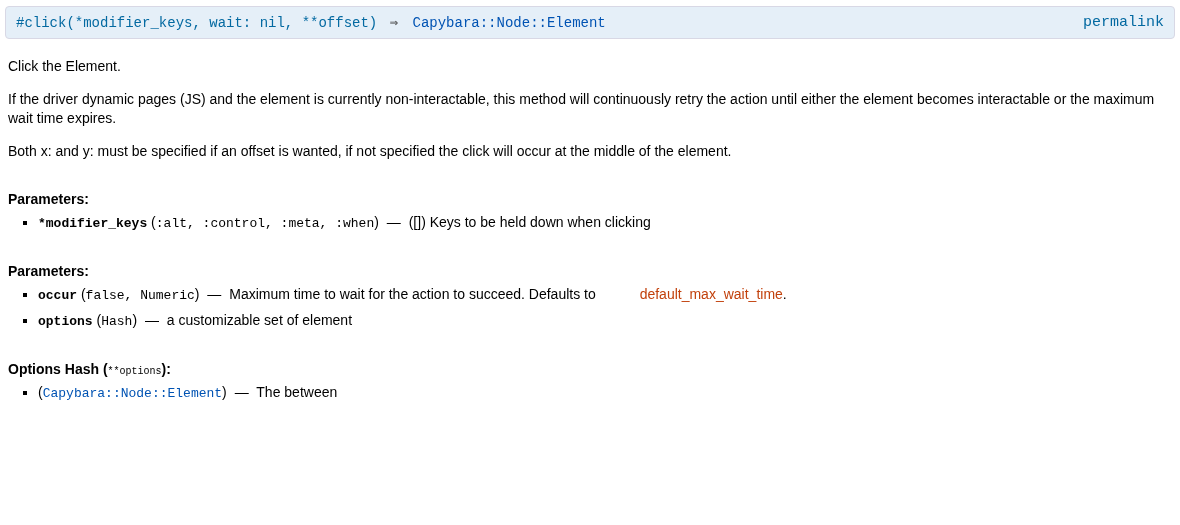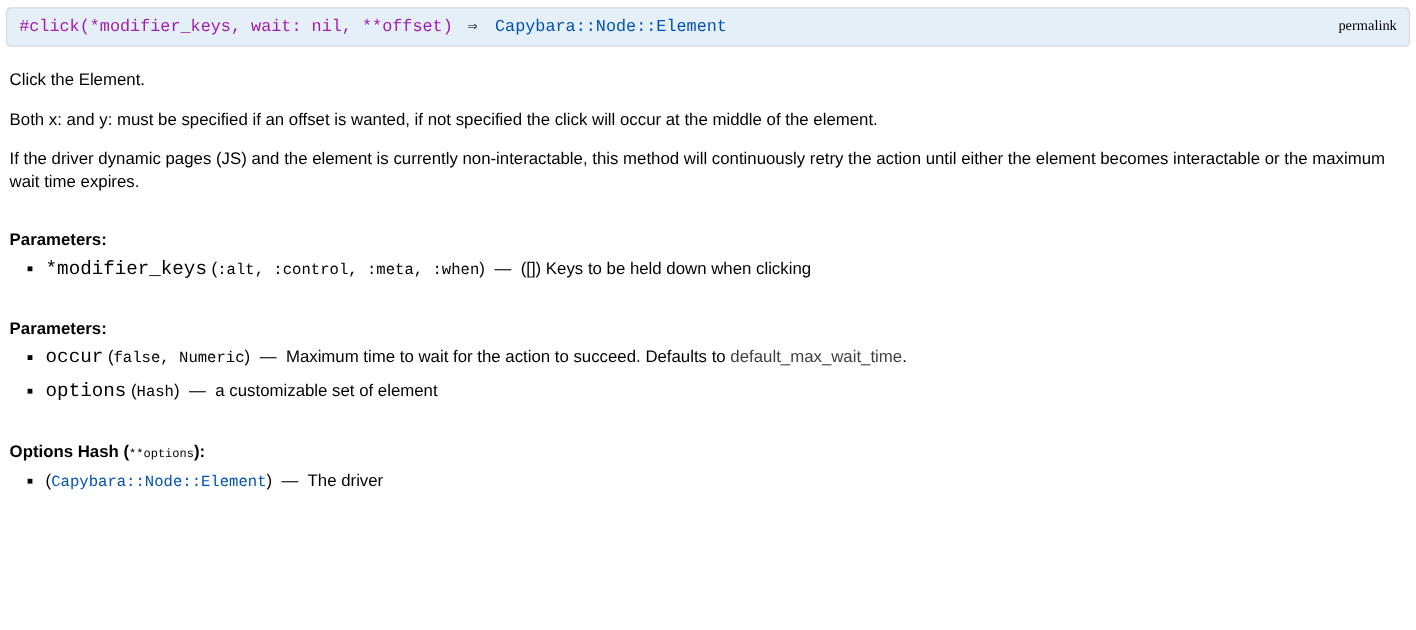--- a/index.html
+++ b/index.html
@@ -14,63 +14,63 @@
   .method-header {
     background: #e5eff8;
     border: 1px solid #d8d8e5;
     border-radius: 4px;
     padding: 7px 10px;
     margin: 6px 5px 0 5px;
     position: relative;
     font-family: Monaco, Consolas, "Lucida Console", Courier, monospace;
     font-size: 14px;
   }
-  .method-header .sig-prefix { color: #a21caf; }
+  .method-header .sig-prefix { color: #0369a1; }
   .method-header .arrow { color: #444; padding: 0 6px 0 4px; }
   .method-header a.return-type { color: #0053b3; text-decoration: none; }
   .permalink {
     position: absolute;
     right: 10px;
     top: 7px;
-    color: #000000;
-    font-family: Liberation Serif, serif;
-    font-size: 12px;
+    color: #0369a1;
+    font-family: Liberation Mono, monospace;
+    font-size: 15px;
     text-decoration: none;
   }
   .content { padding: 0 8px; }
   p { margin: 14px 0; font-size: 14px; line-height: 1.35; }
   p.first { margin-top: 18px; }
   .tag-title {
     font-weight: bold;
     font-size: 14px;
     margin: 30px 0 4px 0;
   }
   ul.params { list-style: square; margin: 6px 0 12px 0; padding-left: 30px; }
   ul.params li { margin: 6px 0; font-size: 14px; line-height: 1.4; }
-  .pname { font-weight: normal; font-family: Monaco, Consolas, "Lucida Console", Courier, monospace; font-size: 16px; }
+  .pname { font-weight: bold; font-family: Monaco, Consolas, "Lucida Console", Courier, monospace; font-size: 13px; }
   .ptype { font-family: Monaco, Consolas, "Lucida Console", Courier, monospace; font-size: 13px; }
   .pdefault { font-family: inherit; }
   .dash { padding: 0 4px; }
-  a.inline-link { color: #404040; text-decoration: none; }
+  a.inline-link { color: #c2410c; text-decoration: none; margin-left: 40px; }
   .options-code { font-family: Monaco, Consolas, "Lucida Console", Courier, monospace; font-weight: normal; font-size: 10px; }
   .paren { }
   a.type-link { color: #0053b3; font-family: Monaco, Consolas, "Lucida Console", Courier, monospace; font-size: 13px; text-decoration: none; }
 </style>
 </head>
 <body>
 
 <div class="method-header">
   <span class="sig-prefix">#click(*modifier_keys, wait: nil, **offset) </span><span class="arrow">⇒</span><a href="#" class="return-type"> Capybara::Node::Element </a>
   <a href="#" class="permalink">permalink</a>
 </div>
 
 <div class="content">
   <p class="first">Click the Element.</p>
+  <p>If the driver dynamic pages (JS) and the element is currently non-interactable, this method will continuously retry the action until either the element becomes interactable or the maximum wait time expires.</p>
   <p>Both x: and y: must be specified if an offset is wanted, if not specified the click will occur at the middle of the element.</p>
-  <p>If the driver dynamic pages (JS) and the element is currently non-interactable, this method will continuously retry the action until either the element becomes interactable or the maximum wait time expires.</p>
 
   <div class="tag-title">Parameters:</div>
   <ul class="params">
     <li>
       <span class="pname">*modifier_keys</span>
       <span class="paren"> (</span><span class="ptype">:alt, :control, :meta, :when</span><span class="paren">)</span>
       <span class="dash">—</span>
       <span class="pdefault">(<span>[]</span>) </span>
       <span>Keys to be held down when clicking</span>
     </li>
@@ -93,16 +93,16 @@
   </ul>
 
   <div class="tag-title">
     <span>Options Hash (</span><span class="options-code">**options</span><span>):</span>
   </div>
 
   <ul class="params">
     <li>
       <span class="paren">(</span><a href="#" class="type-link">Capybara::Node::Element</a><span class="paren">)</span>
       <span class="dash">—</span>
-      <span>The driver</span>
+      <span>The between</span>
     </li>
   </ul>
 </div>
 
 </body></html>

